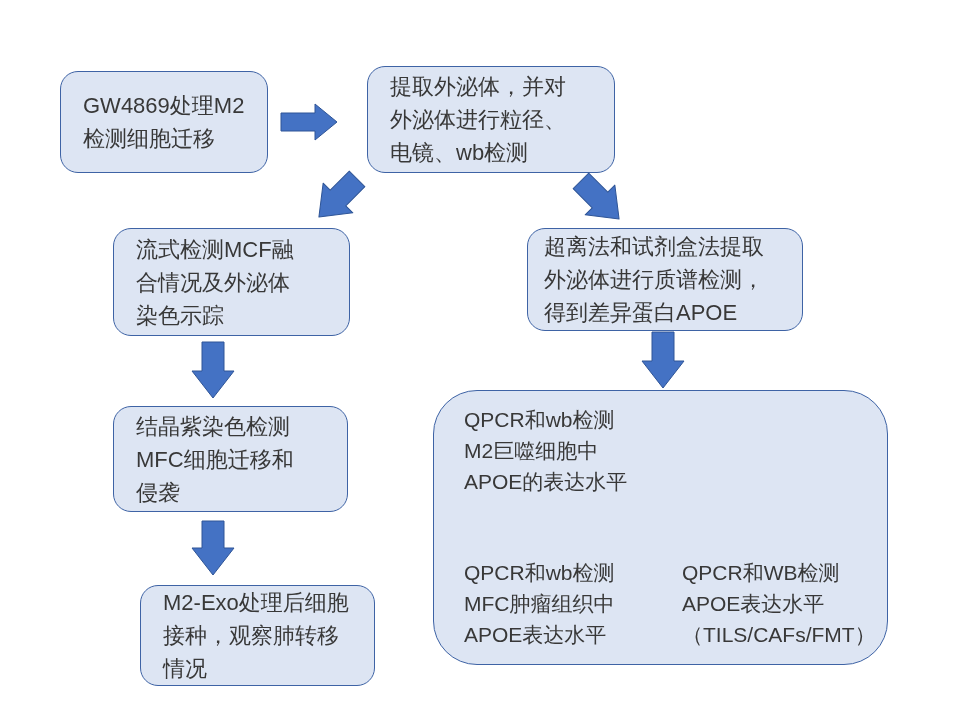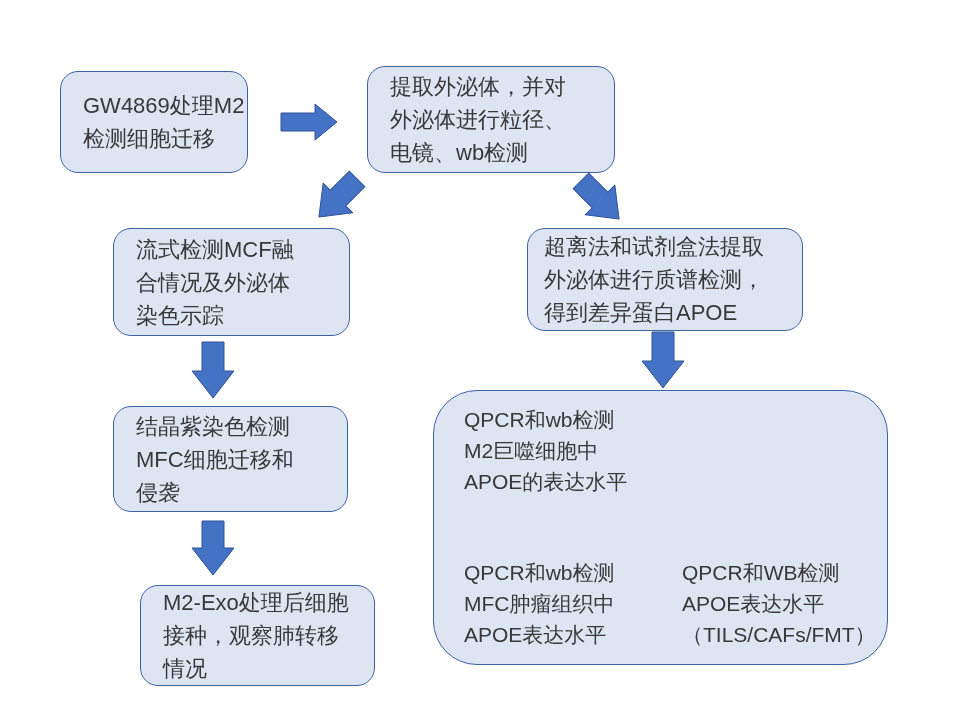--- a/index.html
+++ b/index.html
@@ -60,21 +60,21 @@
     stroke-linejoin: round;
   }
   .rot45  { transform: rotate(45deg); }
   .rotm45 { transform: rotate(-45deg); }
 </style>
 </head>
 <body>
 
 <div id="canvas">
 
-  <div class="node" style="left:60px; top:71px; width:188px; height:102px;">
+  <div class="node" style="left:60px; top:71px; width:208px; height:102px;">
     <span class="node-text">GW4869处理M2
 检测细胞迁移</span>
   </div>
 
   <div class="node" style="left:367px; top:66px; width:248px; height:107px;">
     <span class="node-text">提取外泌体，并对
 外泌体进行粒径、
 电镜、wb检测</span>
   </div>
 

